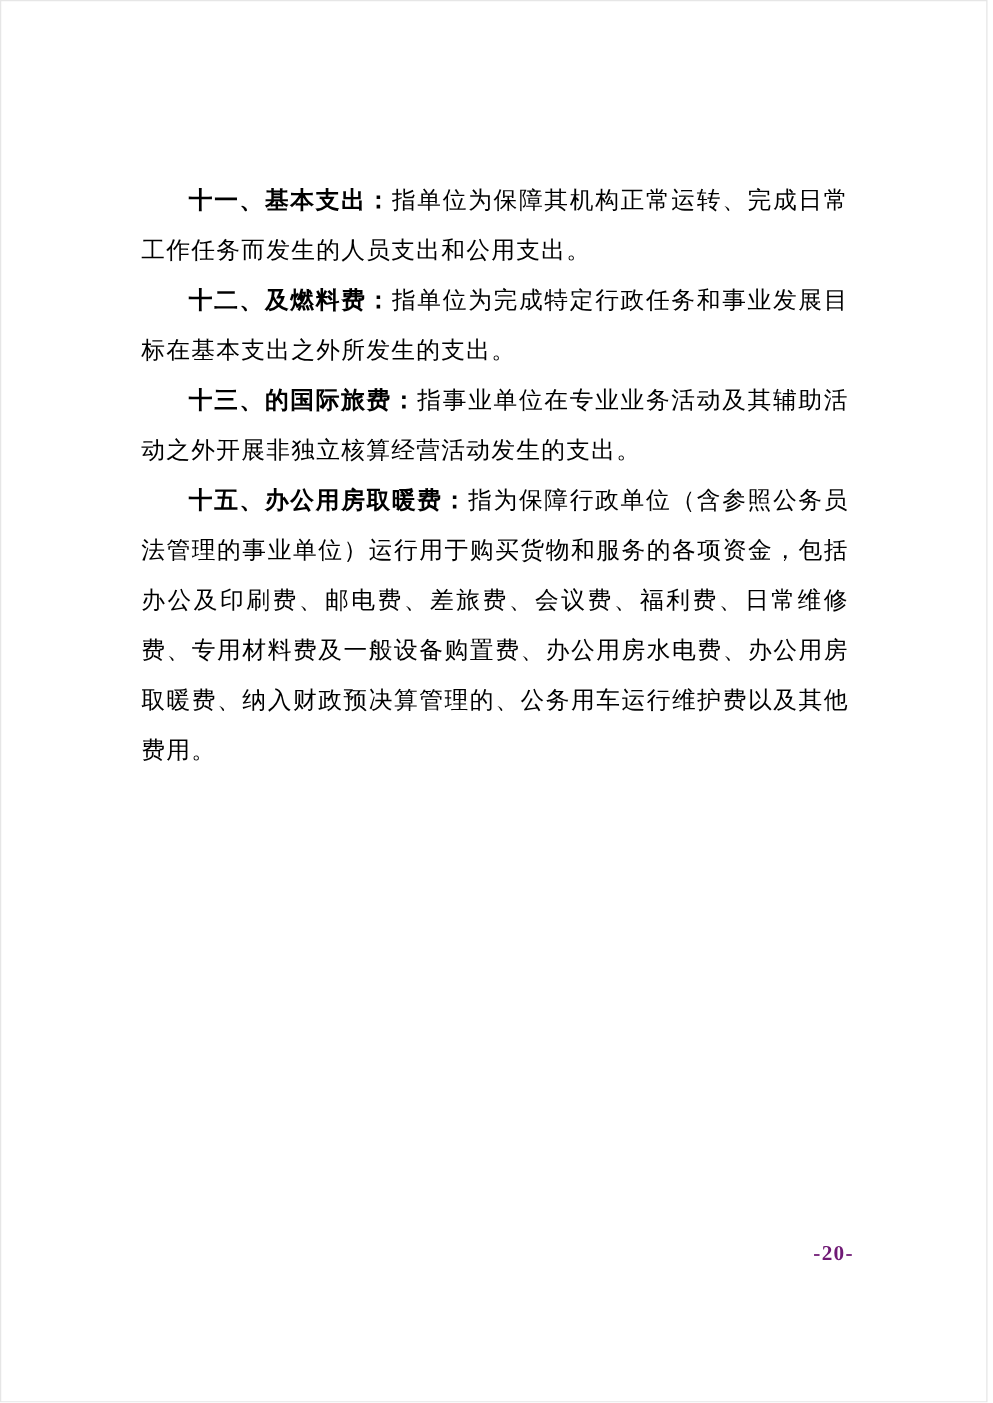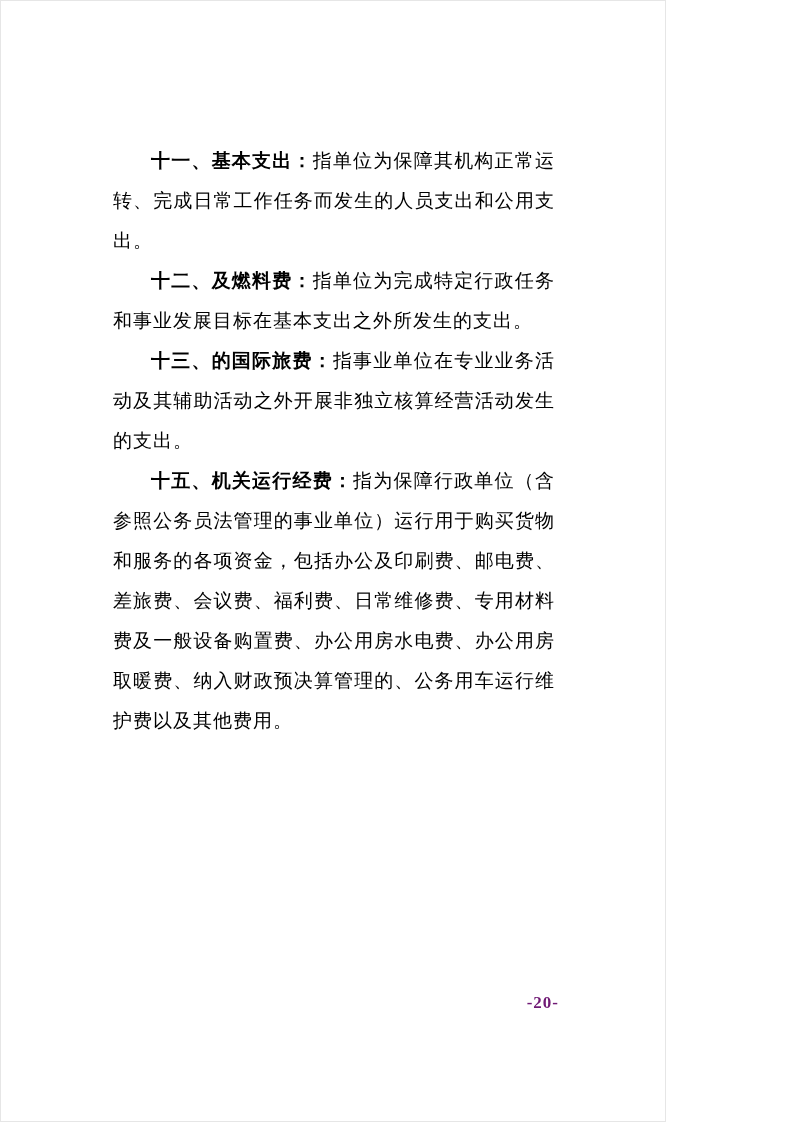--- a/index.html
+++ b/index.html
@@ -7,21 +7,21 @@
     padding: 0;
     background: #ffffff;
   }
   body {
     width: 794px;
     height: 1122px;
     font-family: "Liberation Serif", "DejaVu Serif", serif;
   }
   .page {
     position: relative;
-    width: 666px;
+    width: 790px;
     height: 1122px;
     box-sizing: border-box;
     background: #ffffff;
     border: 1px solid #e6e6e6;
     padding: 140px 110px 0 112px;
     overflow: hidden;
   }
   .content {
     font-size: 19px;
     line-height: 40px;
@@ -47,16 +47,16 @@
   }
 </style>
 </head>
 <body>
 
 <div class="page">
   <div class="content">
     <p class="para"><span class="lead">十一、基本支出：</span><span>指单位为保障其机构正常运转、完成日常工作任务而发生的人员支出和公用支出。</span></p>
     <p class="para"><span class="lead">十二、及燃料费：</span><span>指单位为完成特定行政任务和事业发展目标在基本支出之外所发生的支出。</span></p>
     <p class="para"><span class="lead">十三、的国际旅费：</span><span>指事业单位在专业业务活动及其辅助活动之外开展非独立核算经营活动发生的支出。</span></p>
-    <p class="para"><span class="lead">十五、机关运行经费：</span><span>指为保障行政单位（含参照公务员法管理的事业单位）运行用于购买货物和服务的各项资金，包括办公及印刷费、邮电费、差旅费、会议费、福利费、日常维修费、专用材料费及一般设备购置费、办公用房水电费、办公用房取暖费、纳入财政预决算管理的、公务用车运行维护费以及其他费用。</span></p>
+    <p class="para"><span class="lead">十五、办公用房取暖费：</span><span>指为保障行政单位（含参照公务员法管理的事业单位）运行用于购买货物和服务的各项资金，包括办公及印刷费、邮电费、差旅费、会议费、福利费、日常维修费、专用材料费及一般设备购置费、办公用房水电费、办公用房取暖费、纳入财政预决算管理的、公务用车运行维护费以及其他费用。</span></p>
   </div>
   <div class="page-number">-20-</div>
 </div>
 
 </body></html>

